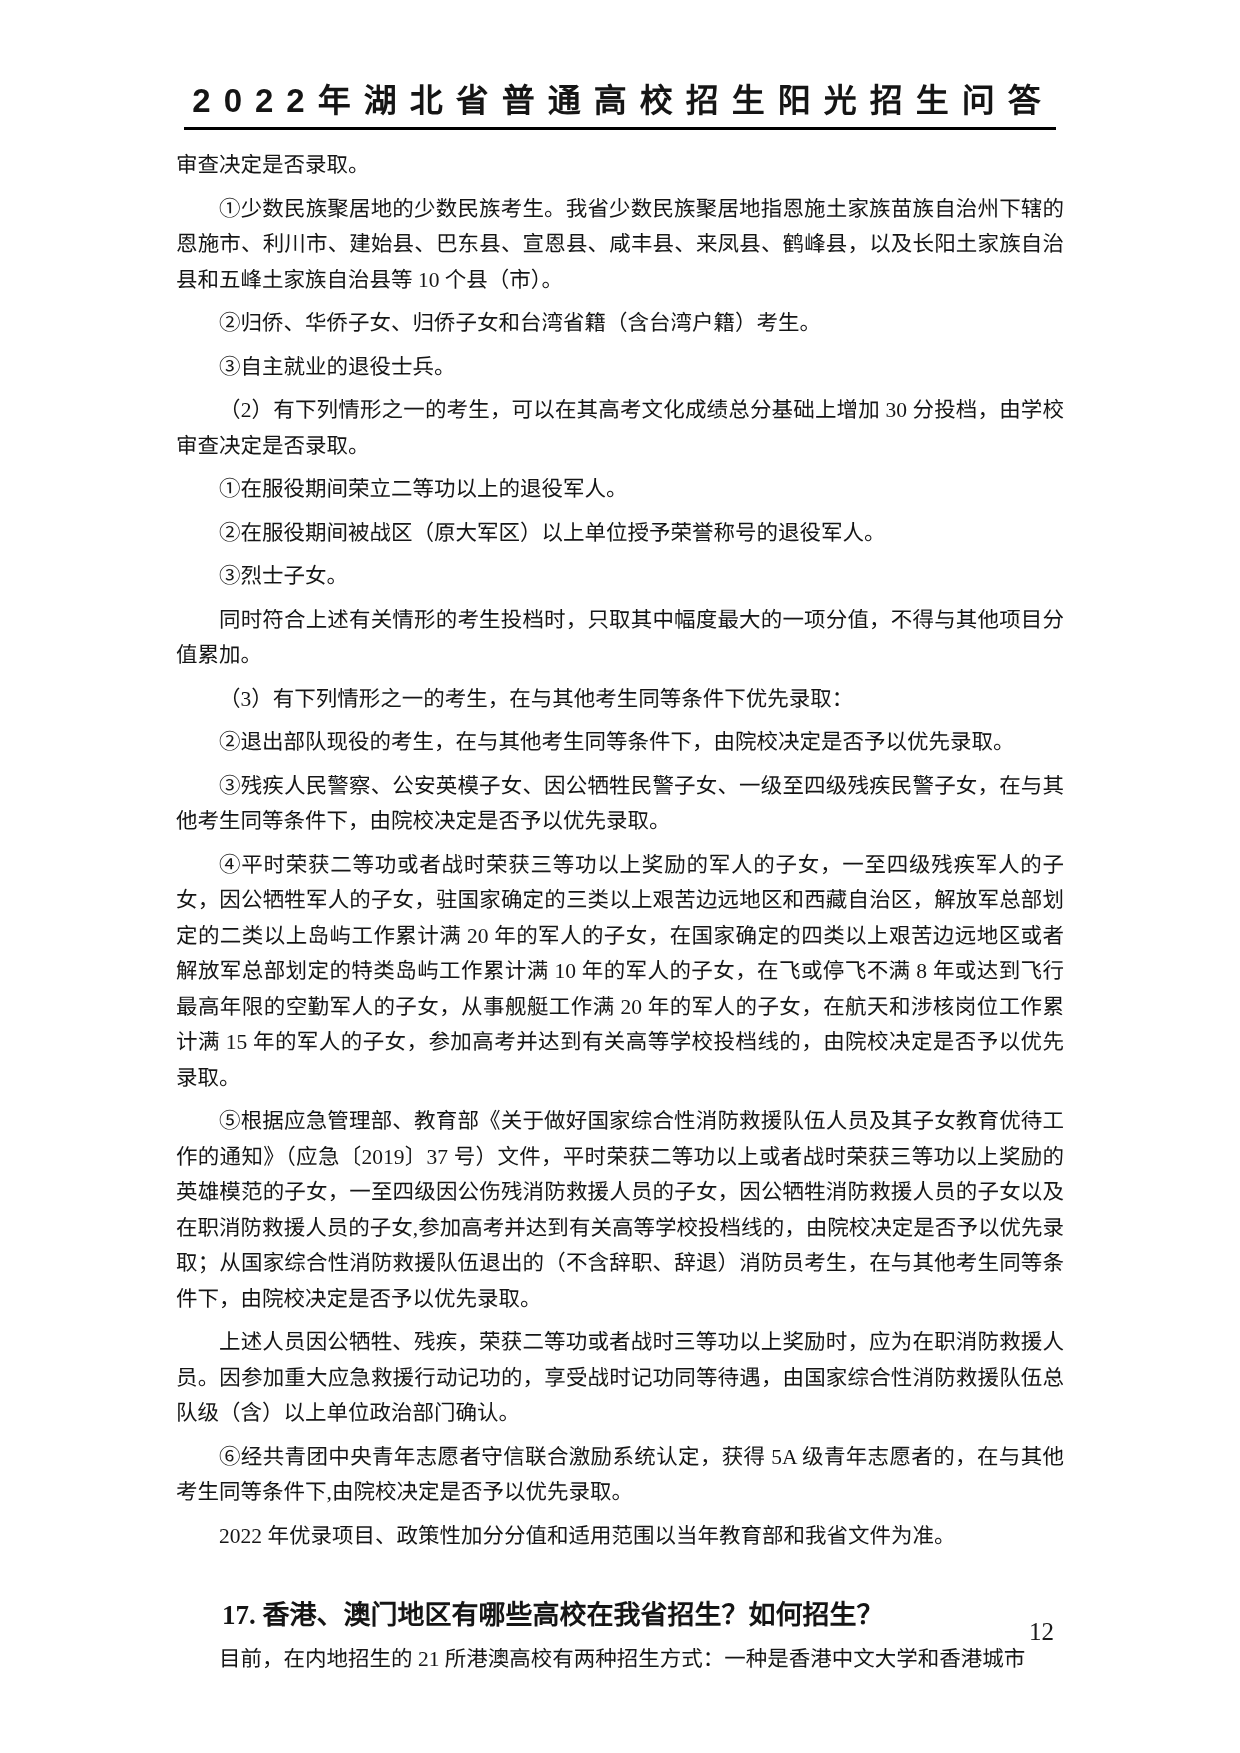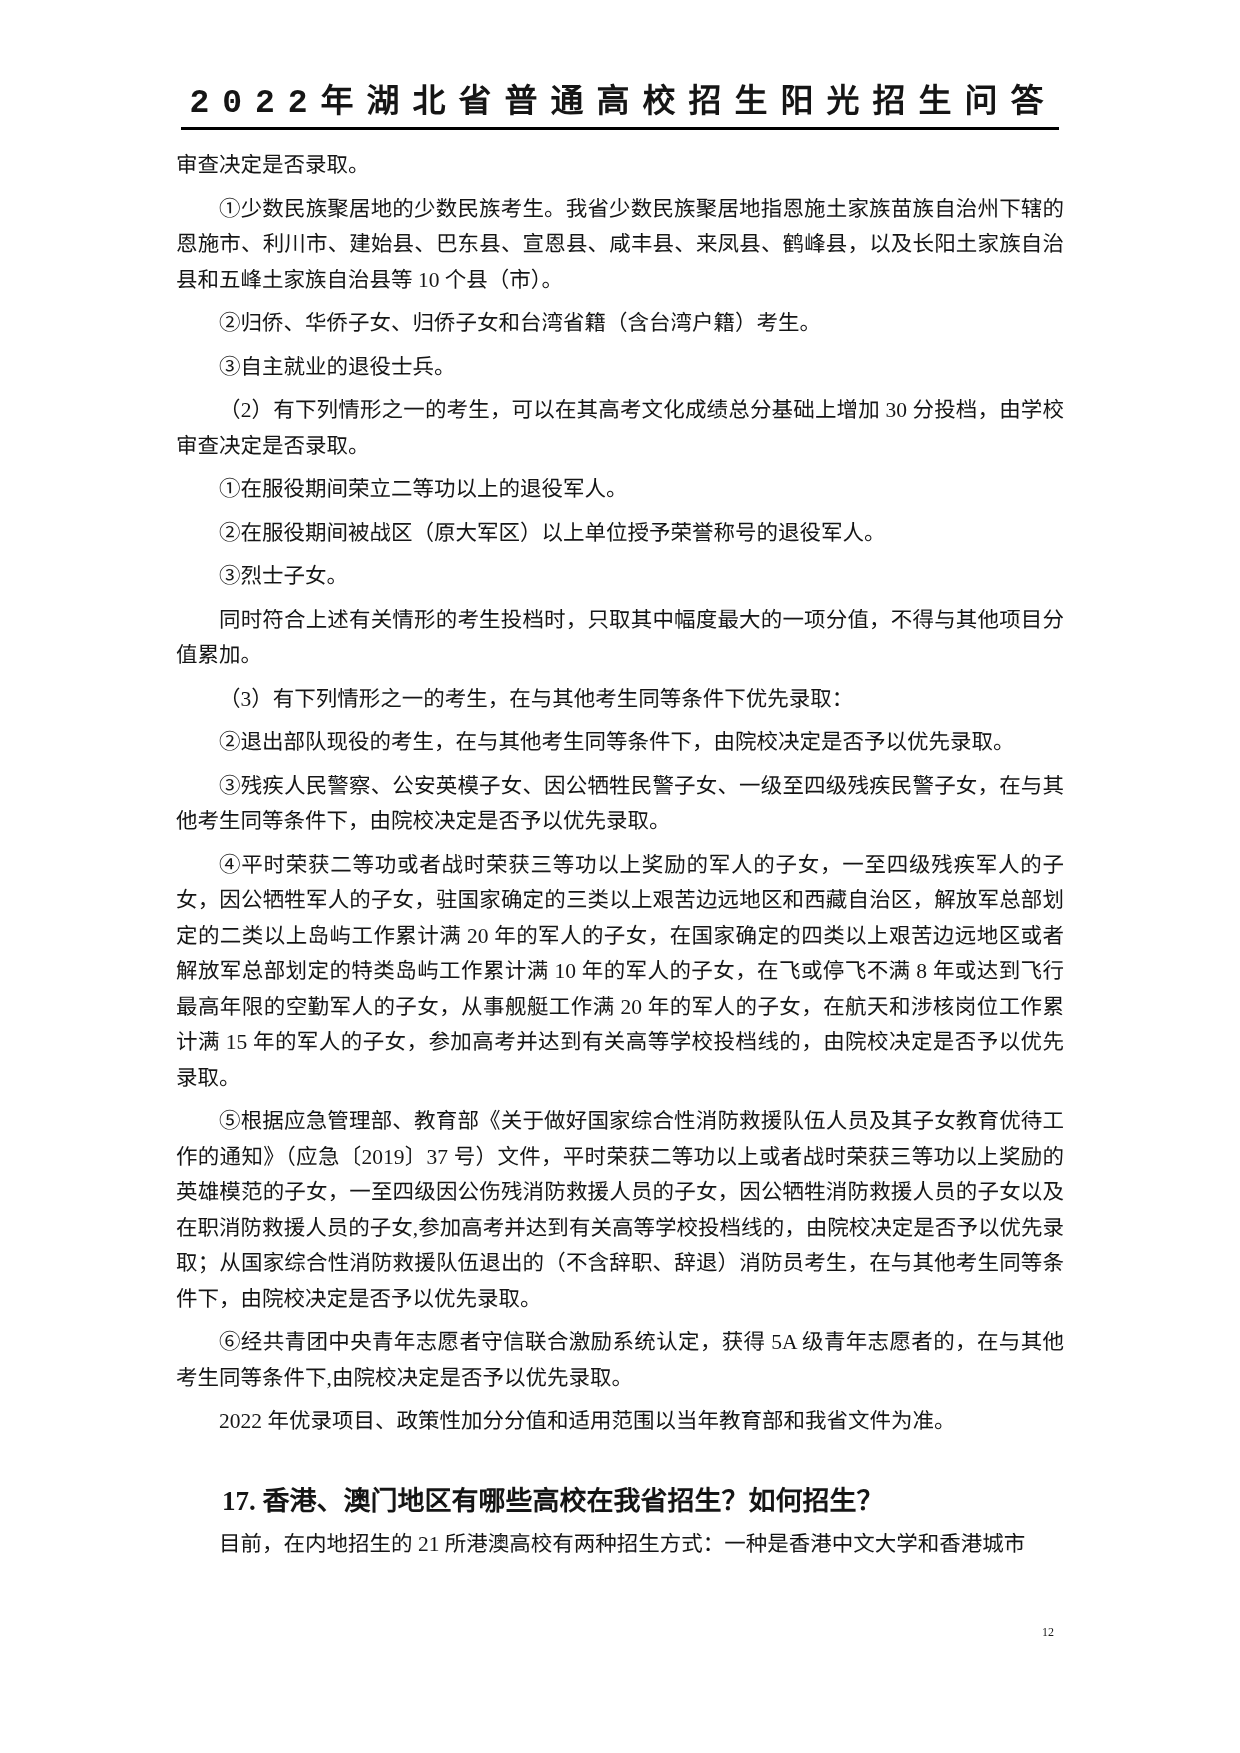--- a/index.html
+++ b/index.html
@@ -20,21 +20,21 @@
     padding-top: 74px;
   }
   .page-title {
     display: inline-block;
     font-size: 33px;
     font-weight: bold;
     letter-spacing: 13px;
     white-space: nowrap;
     padding: 0 2px 5px 8px;
     border-bottom: 3px solid #000;
-    font-family: Liberation Mono, monospace;
+    font-family: Liberation Sans, sans-serif;
   }
   .content {
     width: 904px;
     margin: 18px auto 0 auto;
     font-size: 21.5px;
     line-height: 35.5px;
     text-align: justify;
     text-justify: inter-ideograph;
   }
   .content p {
@@ -49,21 +49,21 @@
     margin-top: 44px;
     font-size: 27px;
     line-height: 35.5px;
     font-weight: bold;
     text-indent: 2em;
   }
   .page-number {
     position: absolute;
     top: 1620px;
     right: 186px;
-    font-size: 12px;
+    font-size: 25px;
     line-height: 24px;
     color: #1a1a1a;
   }
 </style>
 </head>
 <body>
 
 <div class="title-wrap">
   <div class="page-title">2022年湖北省普通高校招生阳光招生问答</div>
 </div>
@@ -76,20 +76,21 @@
   <p>（2）有下列情形之一的考生，可以在其高考文化成绩总分基础上增加 30 分投档，由学校审查决定是否录取。</p>
   <p>①在服役期间荣立二等功以上的退役军人。</p>
   <p>②在服役期间被战区（原大军区）以上单位授予荣誉称号的退役军人。</p>
   <p>③烈士子女。</p>
   <p>同时符合上述有关情形的考生投档时，只取其中幅度最大的一项分值，不得与其他项目分值累加。</p>
   <p>（3）有下列情形之一的考生，在与其他考生同等条件下优先录取：</p>
   <p>②退出部队现役的考生，在与其他考生同等条件下，由院校决定是否予以优先录取。</p>
   <p>③残疾人民警察、公安英模子女、因公牺牲民警子女、一级至四级残疾民警子女，在与其他考生同等条件下，由院校决定是否予以优先录取。</p>
   <p>④平时荣获二等功或者战时荣获三等功以上奖励的军人的子女，一至四级残疾军人的子女，因公牺牲军人的子女，驻国家确定的三类以上艰苦边远地区和西藏自治区，解放军总部划定的二类以上岛屿工作累计满 20 年的军人的子女，在国家确定的四类以上艰苦边远地区或者解放军总部划定的特类岛屿工作累计满 10 年的军人的子女，在飞或停飞不满 8 年或达到飞行最高年限的空勤军人的子女，从事舰艇工作满 20 年的军人的子女，在航天和涉核岗位工作累计满 15 年的军人的子女，参加高考并达到有关高等学校投档线的，由院校决定是否予以优先录取。</p>
   <p>⑤根据应急管理部、教育部《关于做好国家综合性消防救援队伍人员及其子女教育优待工作的通知》（应急〔2019〕37 号）文件，平时荣获二等功以上或者战时荣获三等功以上奖励的英雄模范的子女，一至四级因公伤残消防救援人员的子女，因公牺牲消防救援人员的子女以及在职消防救援人员的子女,参加高考并达到有关高等学校投档线的，由院校决定是否予以优先录取；从国家综合性消防救援队伍退出的（不含辞职、辞退）消防员考生，在与其他考生同等条件下，由院校决定是否予以优先录取。</p>
+  <p>上述人员因公牺牲、残疾，荣获二等功或者战时三等功以上奖励时，应为在职消防救援人员。因参加重大应急救援行动记功的，享受战时记功同等待遇，由国家综合性消防救援队伍总队级（含）以上单位政治部门确认。</p>
   <p>⑥经共青团中央青年志愿者守信联合激励系统认定，获得 5A 级青年志愿者的，在与其他考生同等条件下,由院校决定是否予以优先录取。</p>
   <p>2022 年优录项目、政策性加分分值和适用范围以当年教育部和我省文件为准。</p>
 
   <h2 class="section-heading">17. 香港、澳门地区有哪些高校在我省招生？如何招生？</h2>
 
   <p>目前，在内地招生的 21 所港澳高校有两种招生方式：一种是香港中文大学和香港城市</p>
 </div>
 
 <div class="page-number">12</div>
 

